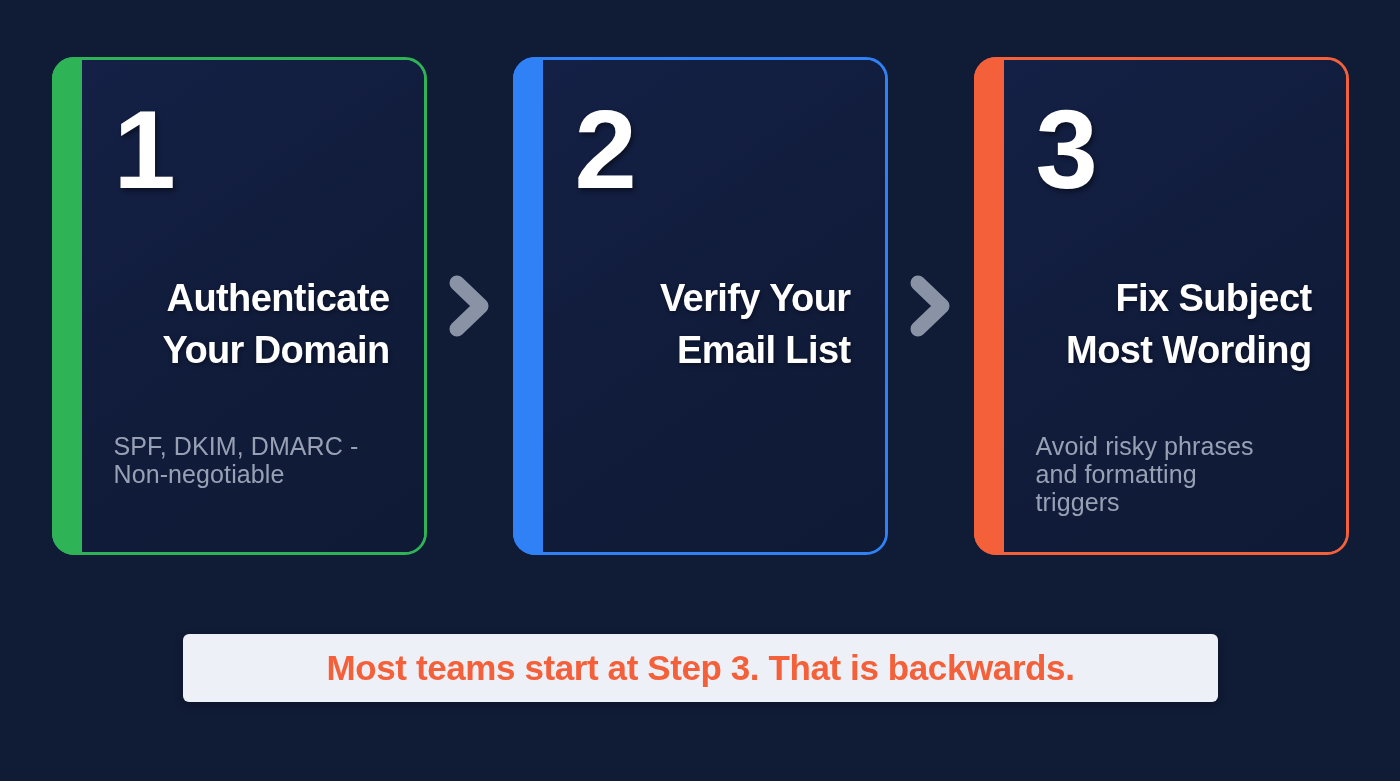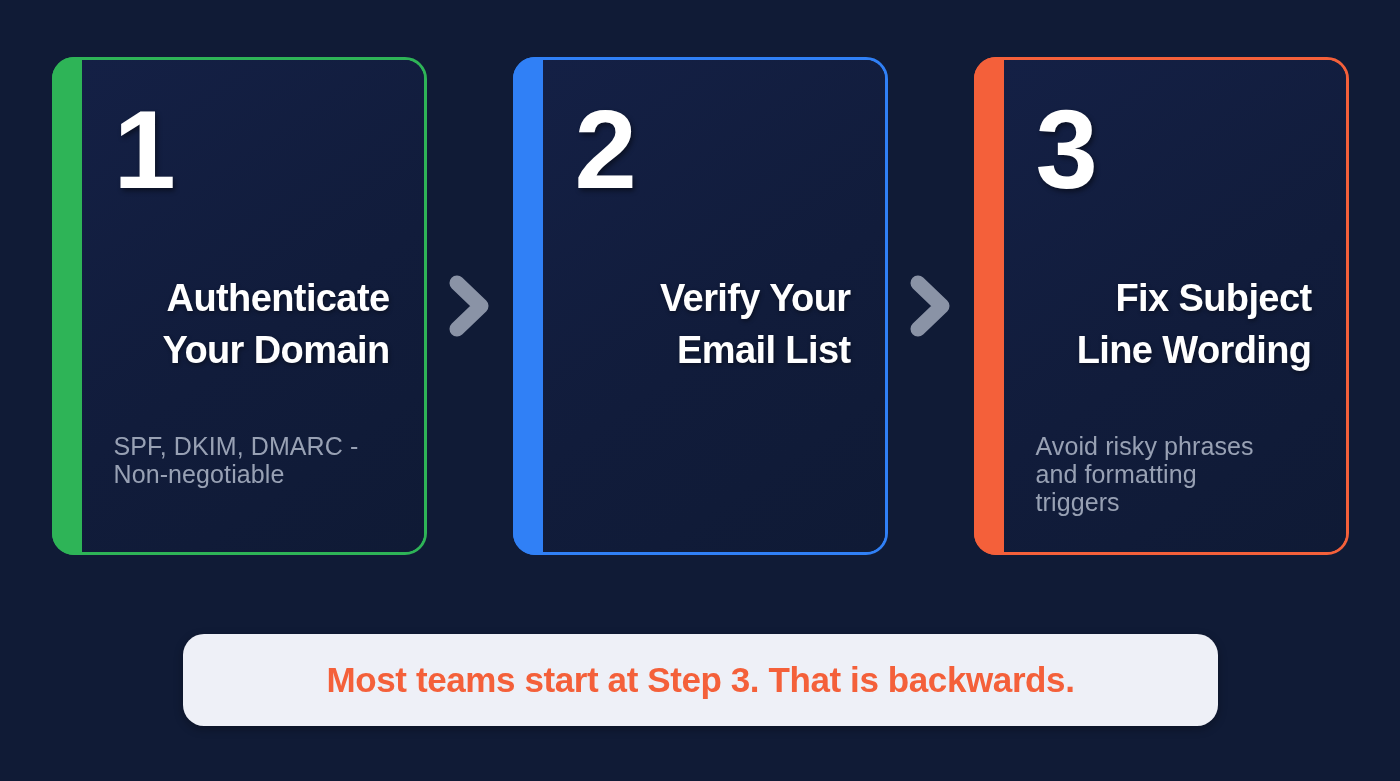--- a/index.html
+++ b/index.html
@@ -124,23 +124,23 @@
     justify-content: center;
   }
   .chevron svg { display: block; }
 
   
   .banner {
     position: absolute;
     left: 183px;
     top: 634px;
     width: 1035px;
-    height: 92px;
+    height: 68px;
     box-sizing: border-box;
-    border-radius: 21px;
+    border-radius: 6px;
     background: #EEF0F7;
     display: flex;
     align-items: center;
     justify-content: center;
     box-shadow: 0 3px 10px rgba(0,0,0,0.30);
   }
   .banner-text {
     font-size: 35px;
     font-weight: bold;
     color: #F4603A;
@@ -186,21 +186,21 @@
         <svg width="46" height="62" viewBox="0 0 46 62" fill="none" aria-hidden="true">
           <path d="M10 8 L34 31 L10 54" stroke="#8A93A6" stroke-width="15" stroke-linecap="round" stroke-linejoin="round"></path>
         </svg>
       </span>
     </div>
 
     <div class="step-card" style="--accent:#F4603A;">
       <div class="card-inner">
         <div class="step-number">3</div>
         <div class="step-title">Fix Subject
-Line Wording</div>
+Most Wording</div>
         <div class="step-desc">Avoid risky phrases
 and formatting
 triggers</div>
       </div>
     </div>
 
   </div>
 
   <div class="banner">
     <span class="banner-text">Most teams start at Step 3. That is backwards.</span>

